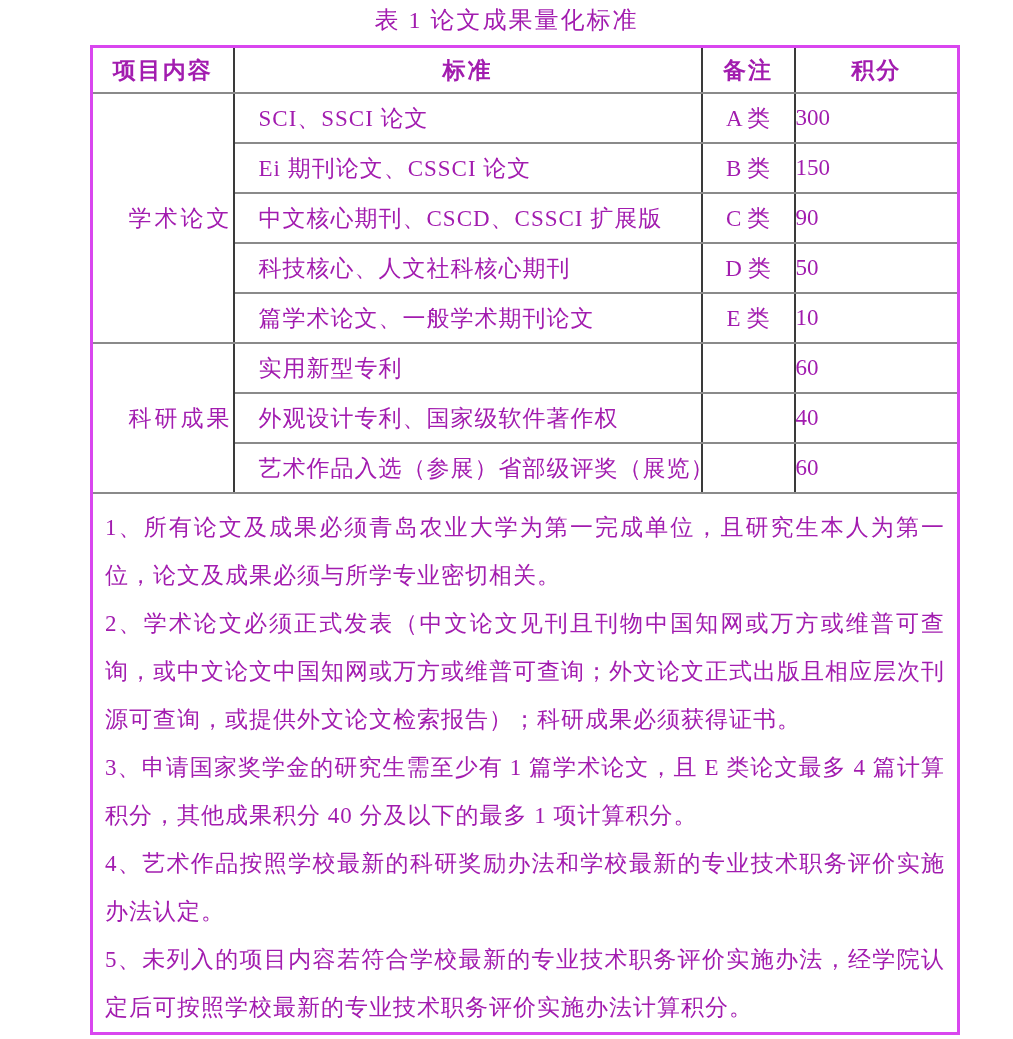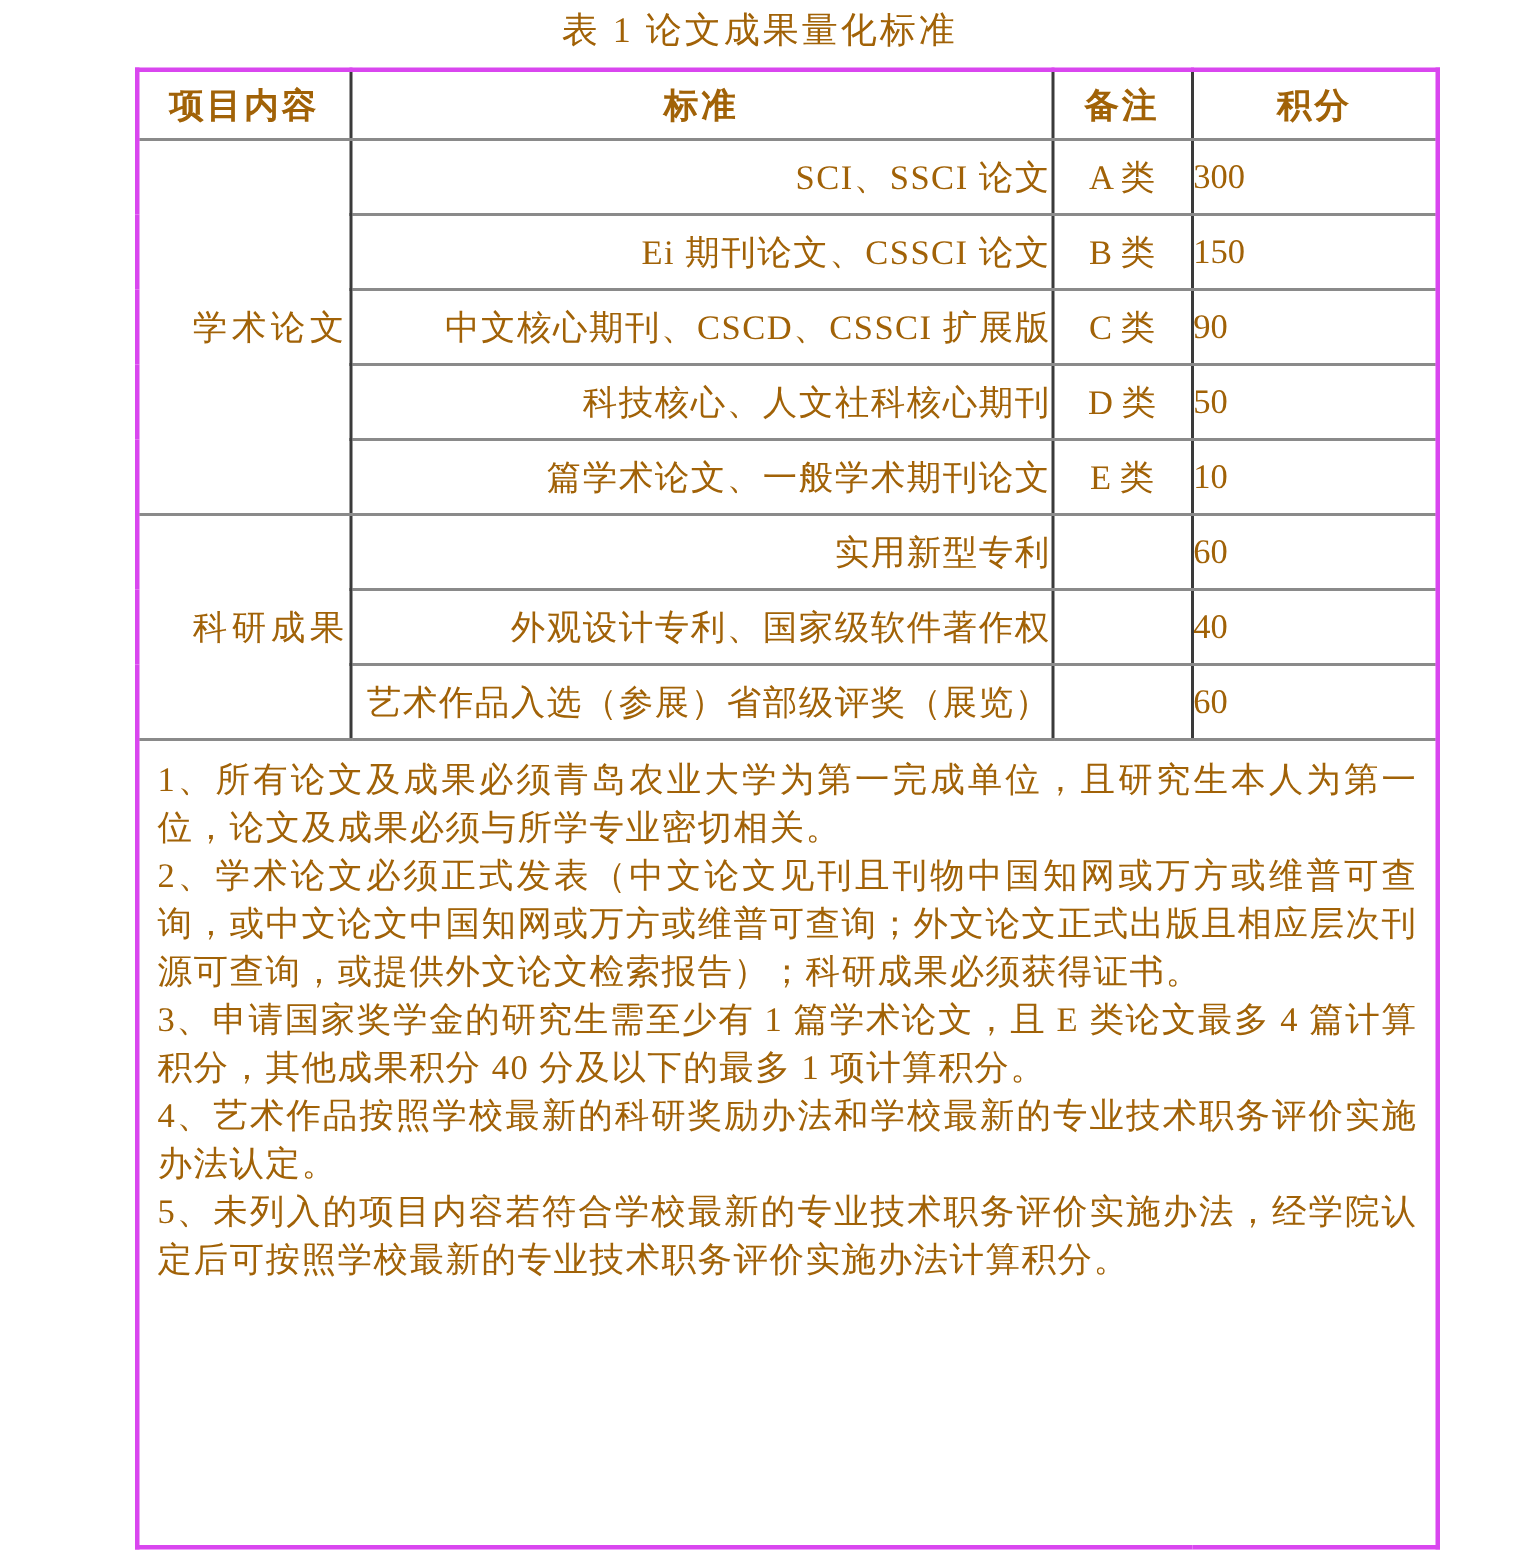--- a/index.html
+++ b/index.html
@@ -5,21 +5,21 @@
   html, body {
     margin: 0;
     padding: 0;
     background: #ffffff;
   }
   .page {
     position: relative;
     width: 1013px;
     height: 1039px;
     background: #ffffff;
-    color: #a16207;
+    color: #a21caf;
     font-family: "Liberation Serif", "DejaVu Serif", serif;
     overflow: hidden;
   }
   .doc-title {
     position: absolute;
     top: 4px;
     left: 0;
     width: 100%;
     text-align: center;
     font-size: 24px;
@@ -51,36 +51,36 @@
     height: 44px;
     text-align: center;
     letter-spacing: 2px;
   }
   .qt tr.row { height: 50px; }
   .qt td.cat {
     text-align: right;
     letter-spacing: 3px;
   }
   .qt td.std {
-    text-align: right;
-    padding-left: 0;
+    text-align: left;
+    padding-left: 24px;
     letter-spacing: 1px;
   }
   .qt td.rem { text-align: center; }
   .qt td.pts { }
   .qt td.notes {
     height: 526px;
     vertical-align: top;
     padding: 10px 12px 0 12px;
     white-space: normal;
   }
   .qt td.notes p {
     margin: 0;
     font-size: 23px;
-    line-height: 32px;
+    line-height: 48px;
     text-align: justify;
     letter-spacing: 1px;
   }
 </style>
 </head>
 <body>
 
 <div class="page">
 
   <div class="doc-title">表 1 论文成果量化标准</div>

